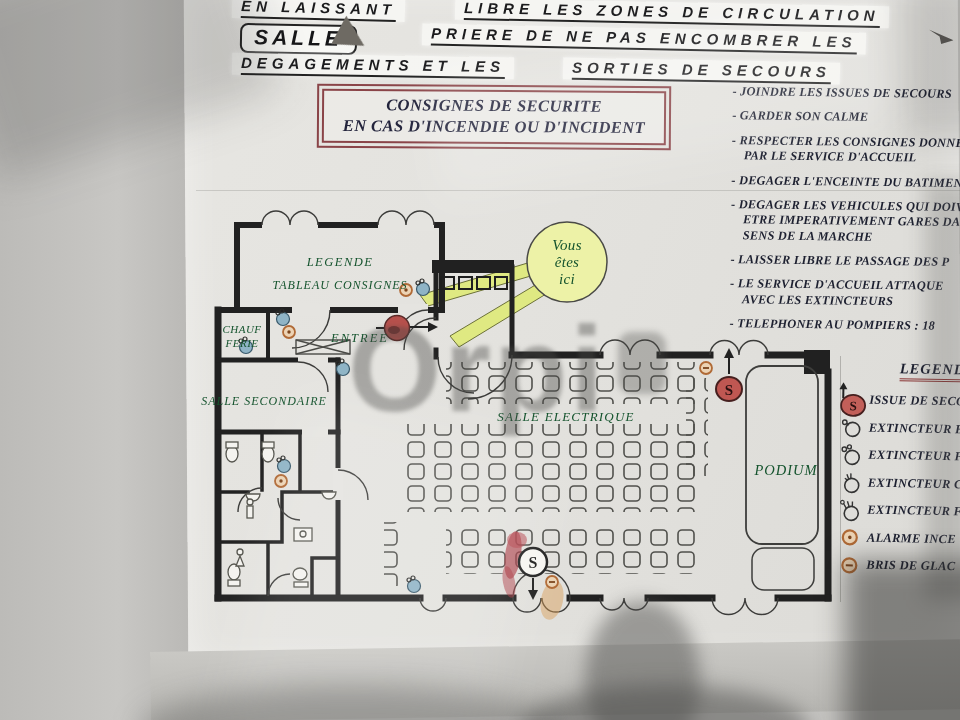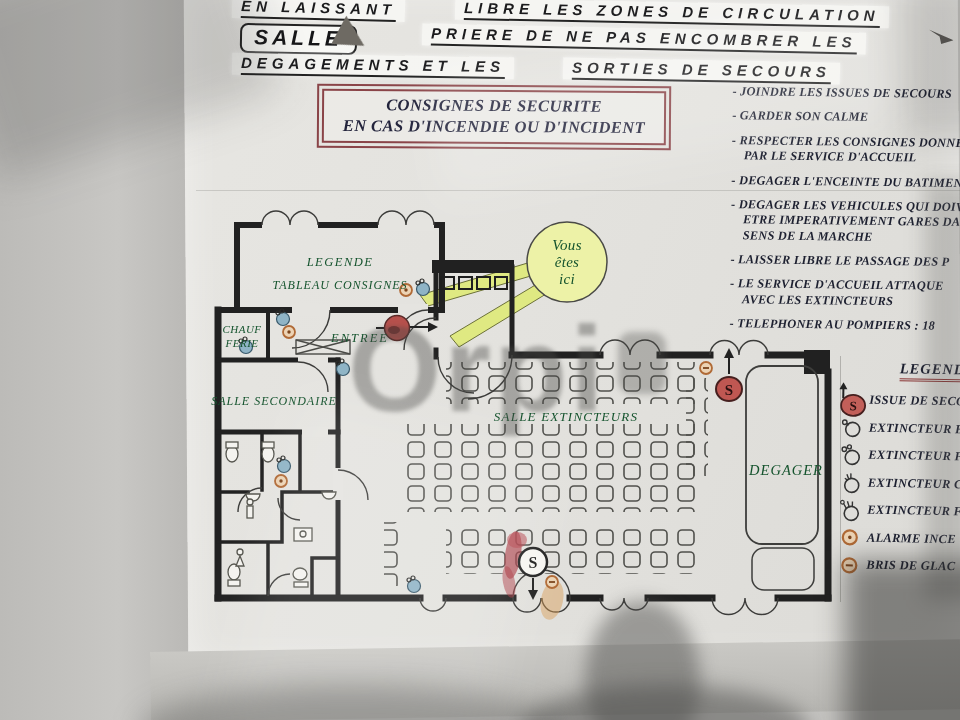--- a/index.html
+++ b/index.html
@@ -271,23 +271,23 @@
   </g>
 
   <circle cx="567" cy="262" r="40" fill="#edf2a7" stroke="#4a4a46" stroke-width="1.5"></circle>
 </svg>
 
 <div class="abs lbl lbl-bureau" style="left:340px;top:262px;">LEGENDE</div>
 <div class="abs lbl" style="left:340px;top:285px;">TABLEAU CONSIGNES</div>
 <div class="abs lbl pre lbl-chauf" style="left:242px;top:337px;">CHAUF
 FERIE</div>
 <div class="abs lbl lbl-entree" style="left:360px;top:327px;margin-top:11px;">ENTREE</div>
-<div class="abs lbl" style="left:274px;top:401px;">SALLE SECONDAIRE</div>
-<div class="abs lbl lbl-principale" style="left:566px;top:417px;">SALLE EXTINCTEURS</div>
-<div class="abs lbl lbl-podium" style="left:786px;top:470px;">DEGAGER</div>
+<div class="abs lbl" style="left:264px;top:401px;">SALLE SECONDAIRE</div>
+<div class="abs lbl lbl-principale" style="left:566px;top:417px;">SALLE ELECTRIQUE</div>
+<div class="abs lbl lbl-podium" style="left:786px;top:470px;">PODIUM</div>
 <div class="abs lbl pre lbl-ici" style="left:567px;top:262px;">Vous
 êtes
 ici</div>
 
 <div class="abs legend">
   <div class="legend-title">LEGENDE</div>
   <div style="height:6px;"></div>
   <div class="lrow">
     <span class="ic">
       <svg width="34" height="36" viewBox="0 0 34 36">

